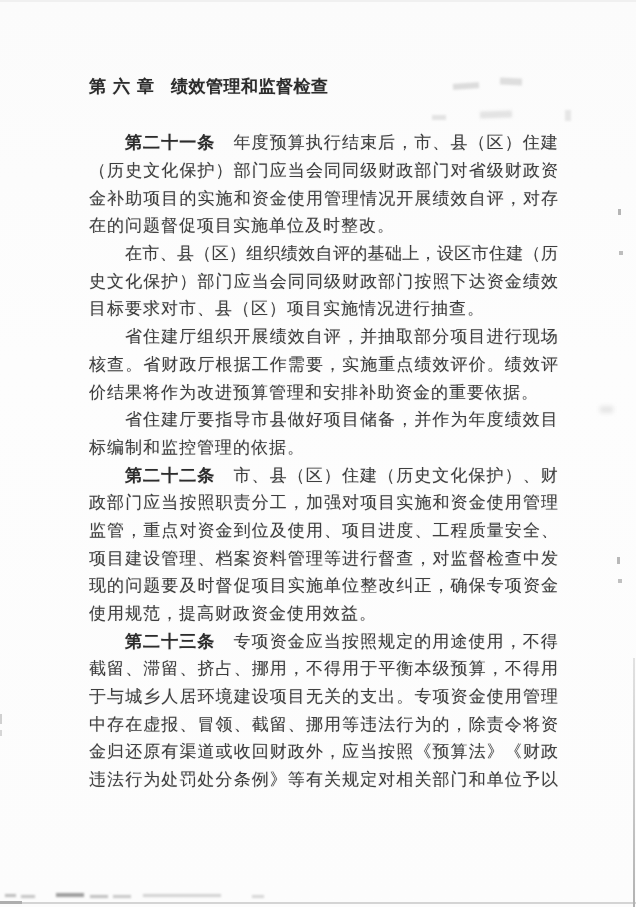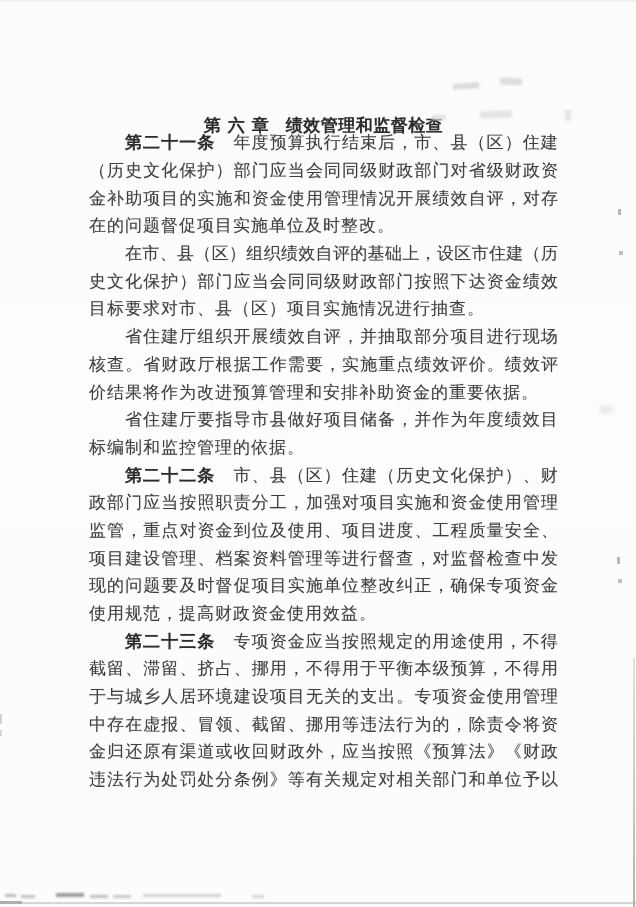--- a/index.html
+++ b/index.html
@@ -11,28 +11,26 @@
     overflow: hidden;
     font-family: "Liberation Serif", serif;
   }
 
   
   .title {
     position: absolute;
     left: 89px;
     top: 74px;
     width: 469px;
-    text-align: center;
     font-weight: bold;
     font-size: 17px;
     line-height: 26px;
     color: var(--ink-bold, #2e2e2e);
     text-shadow: 0 0 1px rgba(80,80,80,0.35);
     white-space: nowrap;
-    margin-top: 39px;
   }
   .t-num  { letter-spacing: 7px; margin-right: 10px; }
   .t-name { letter-spacing: 0.5px; }
 
   
   .body-block {
     position: absolute;
     left: 89px;
     top: 129px;
     width: 469px;

